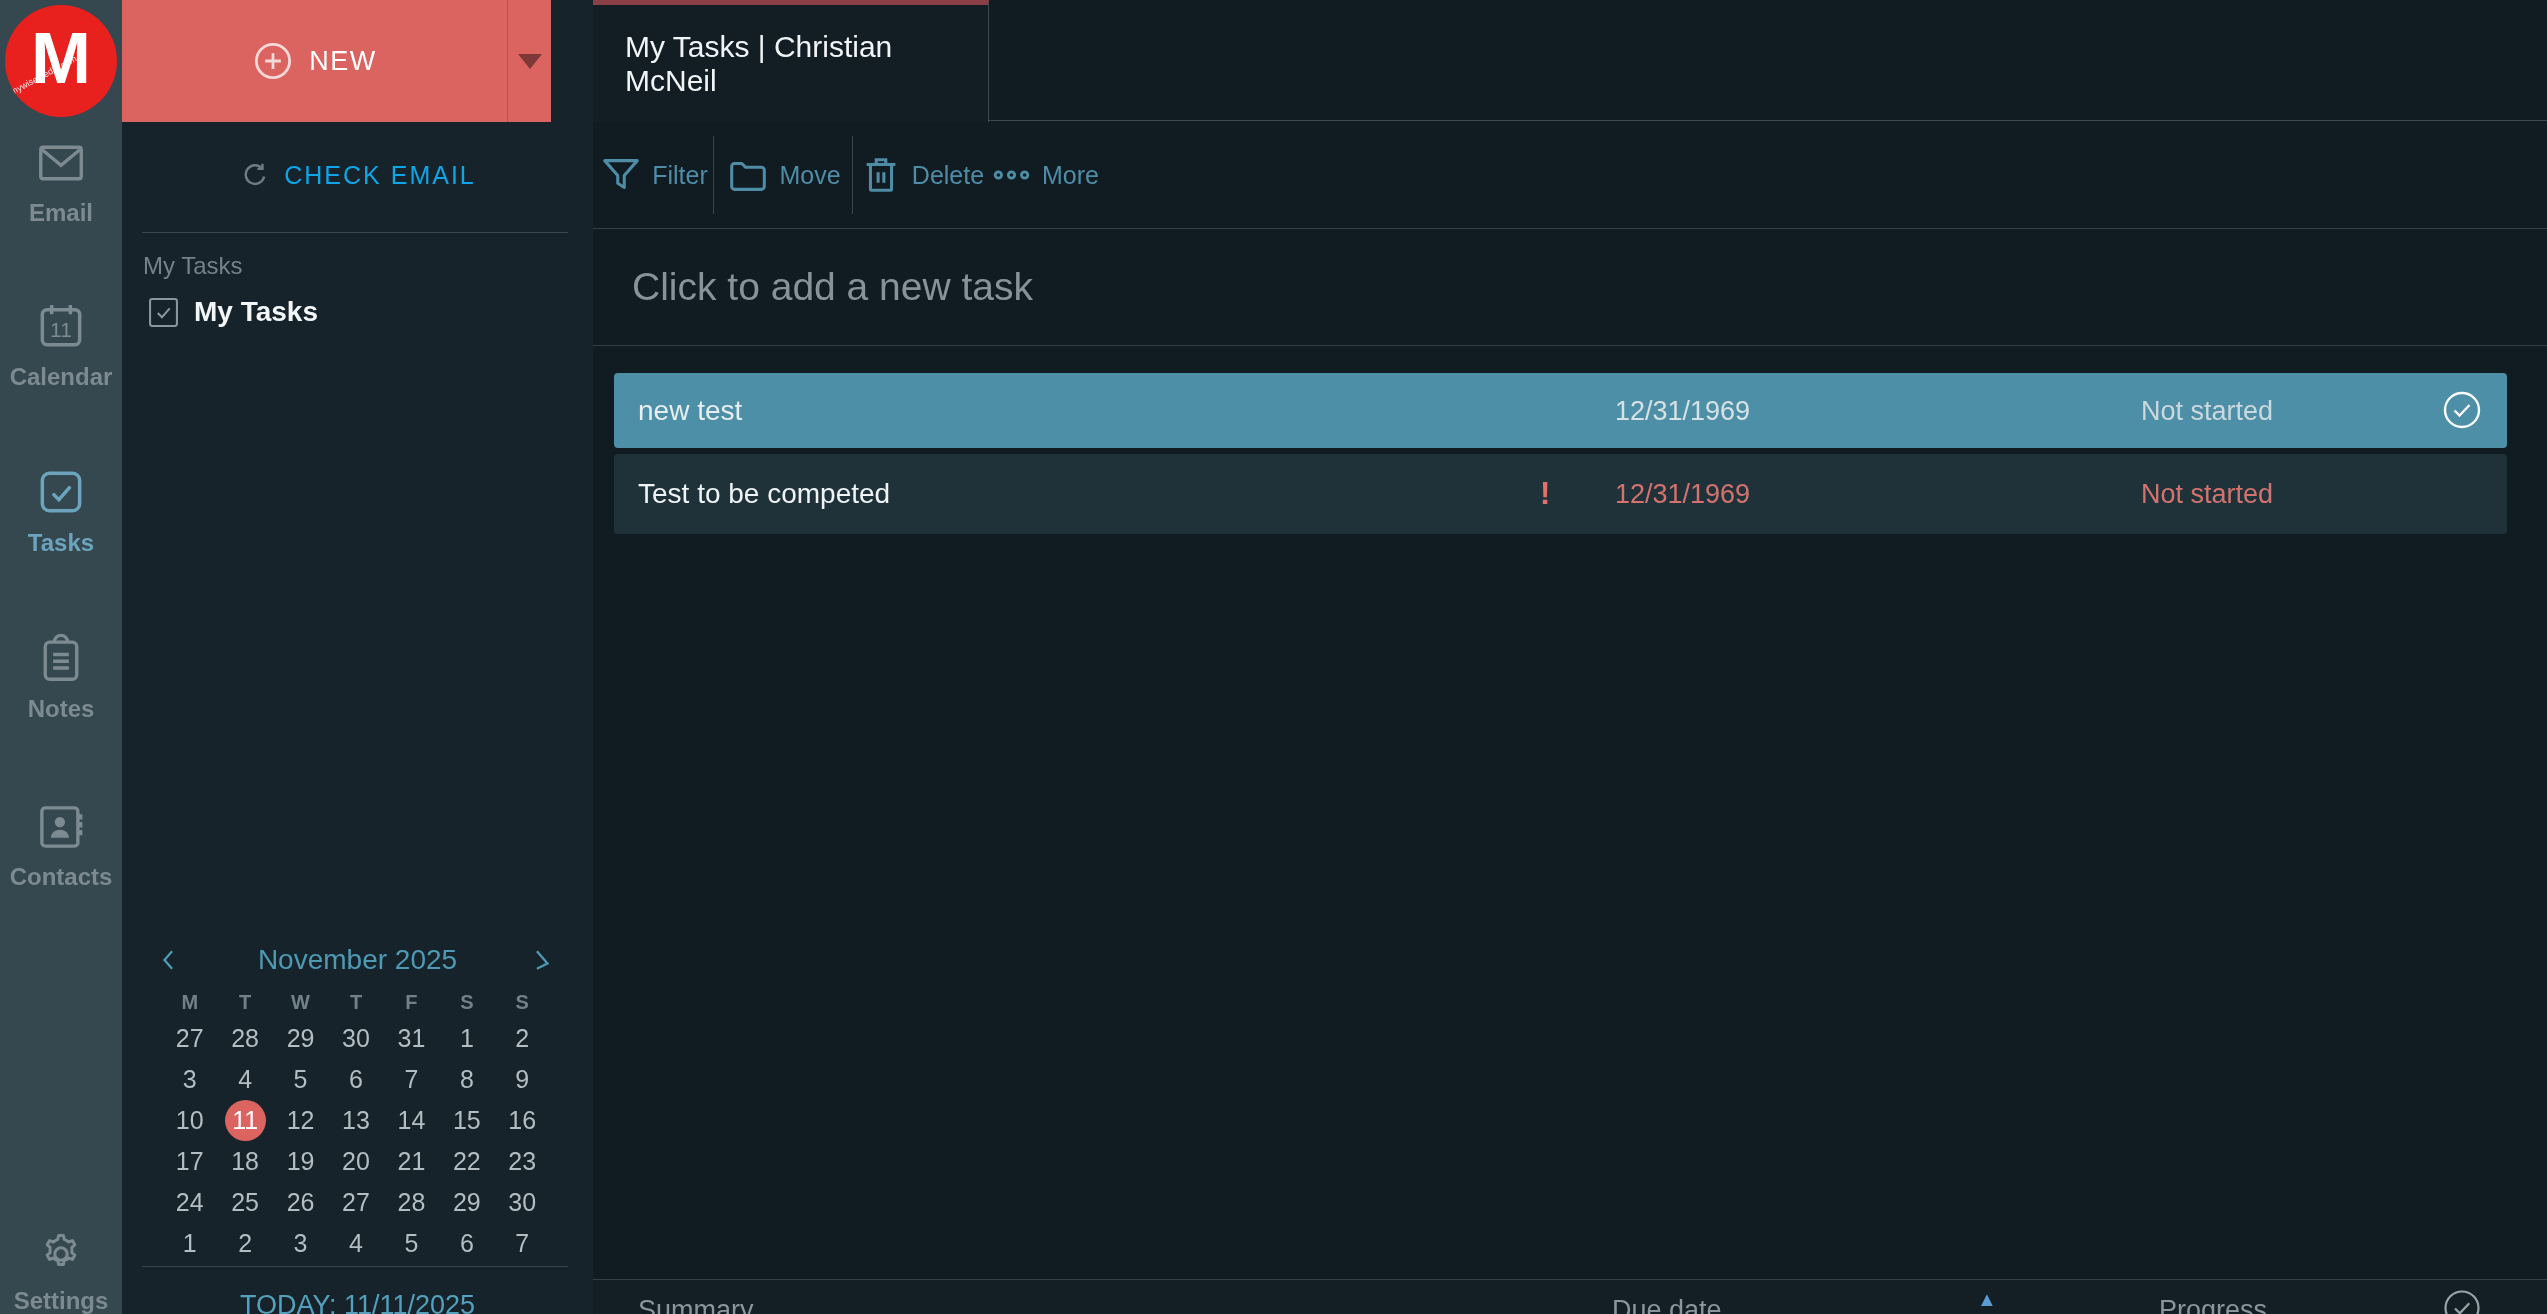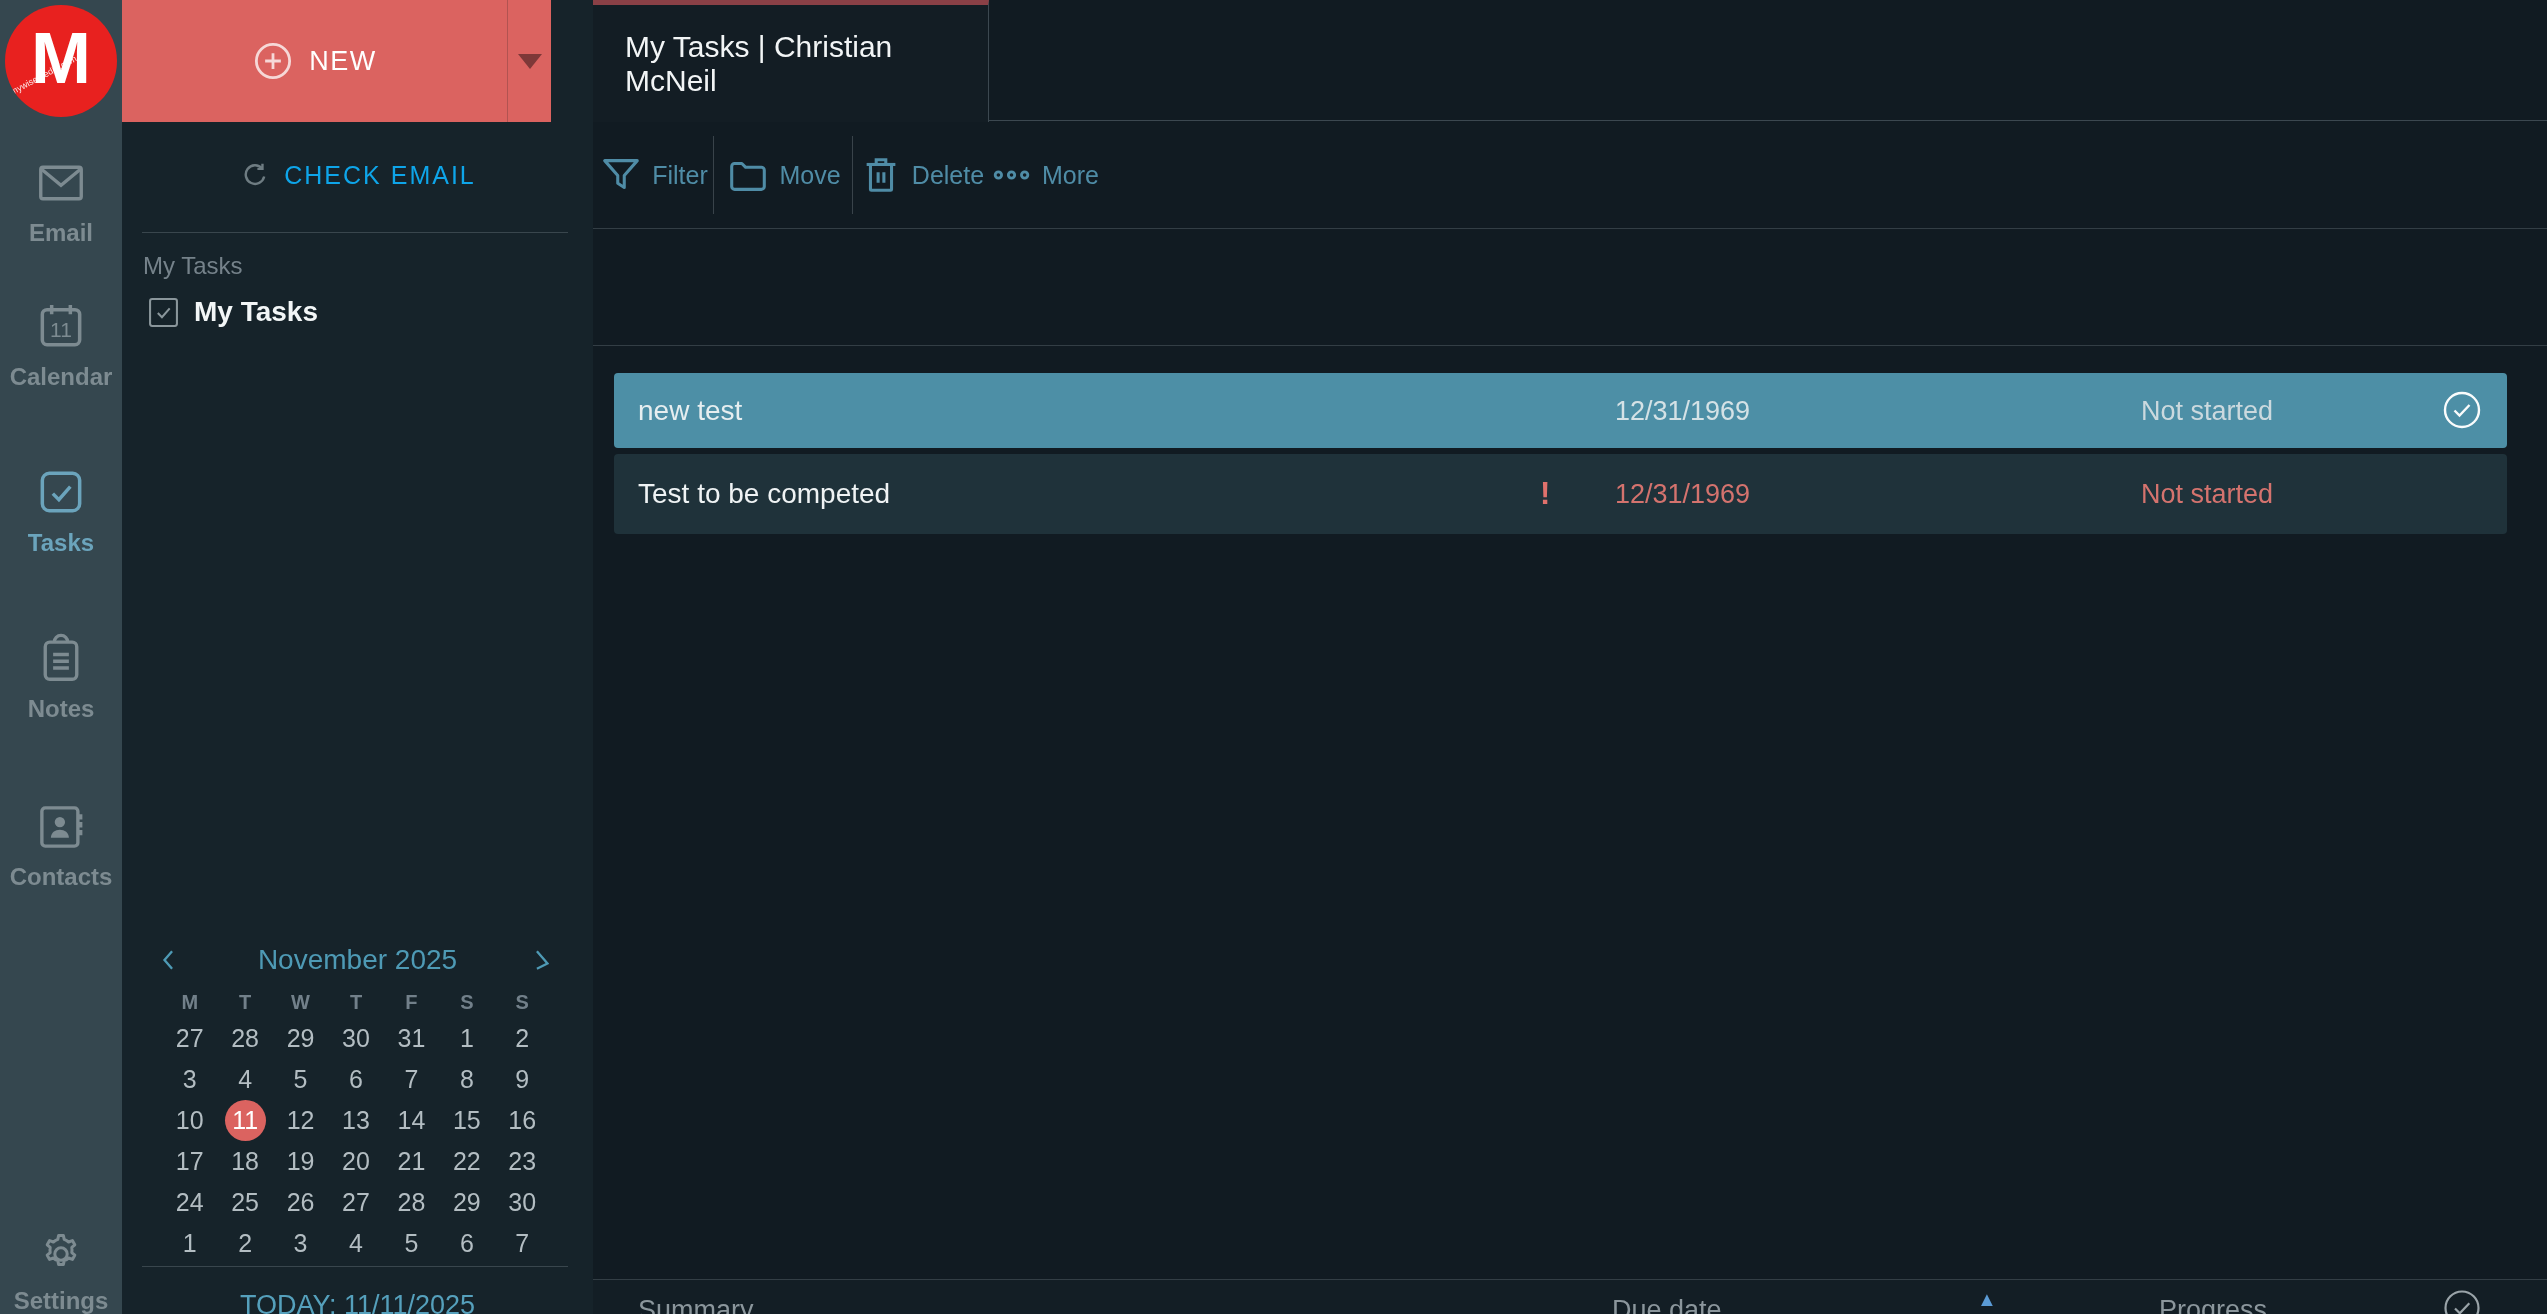--- a/index.html
+++ b/index.html
@@ -96,21 +96,21 @@
 <body>
 
 <div class="app">
 
   <div class="iconbar">
     <div class="logo">
       <div class="m">M</div>
       <div class="sub">mywisemedia.com</div>
     </div>
 
-    <div class="nav-item" style="top:156px;">
+    <div class="nav-item" style="top:136px;">
       <svg width="54" height="54" viewBox="0 0 24 24" fill="none" stroke="#7d8b91" stroke-width="1.5">
         <rect x="3" y="5" width="18" height="14" rx="1"></rect>
           <path d="M3.5 6l8.5 7 8.5-7"></path>
       </svg>
       <div class="lbl">Email</div>
     </div>
 
     <div class="nav-item" style="top:298px;">
       <svg width="56" height="56" viewBox="0 0 24 24" fill="none" stroke="#7d8b91" stroke-width="1.5">
         <rect x="4" y="5" width="16" height="15" rx="2"></rect>
@@ -382,20 +382,23 @@
           <circle cx="5" cy="12" r="1.7"></circle>
             <circle cx="12" cy="12" r="1.7"></circle>
             <circle cx="19" cy="12" r="1.7"></circle>
         </svg>
         <span>More</span>
       </div>
     </div>
 
     <div class="hr" style="top:228px;"></div>
 
+    <div class="add-row">
+      <span>Click to add a new task</span>
+    </div>
 
     <div class="hr" style="top:345px;"></div>
 
     <div class="task-row row-sel">
       <span class="title">new test</span>
       <span class="due">12/31/1969</span>
       <span class="status">Not started</span>
       <svg class="row-check" width="40" height="40" viewBox="0 0 40 40" fill="none" stroke="#fafcfc" stroke-width="2.4">
         <circle cx="20" cy="20" r="17"></circle>
           <path d="M12.5 20.5l5 5 10-10.5"></path>

